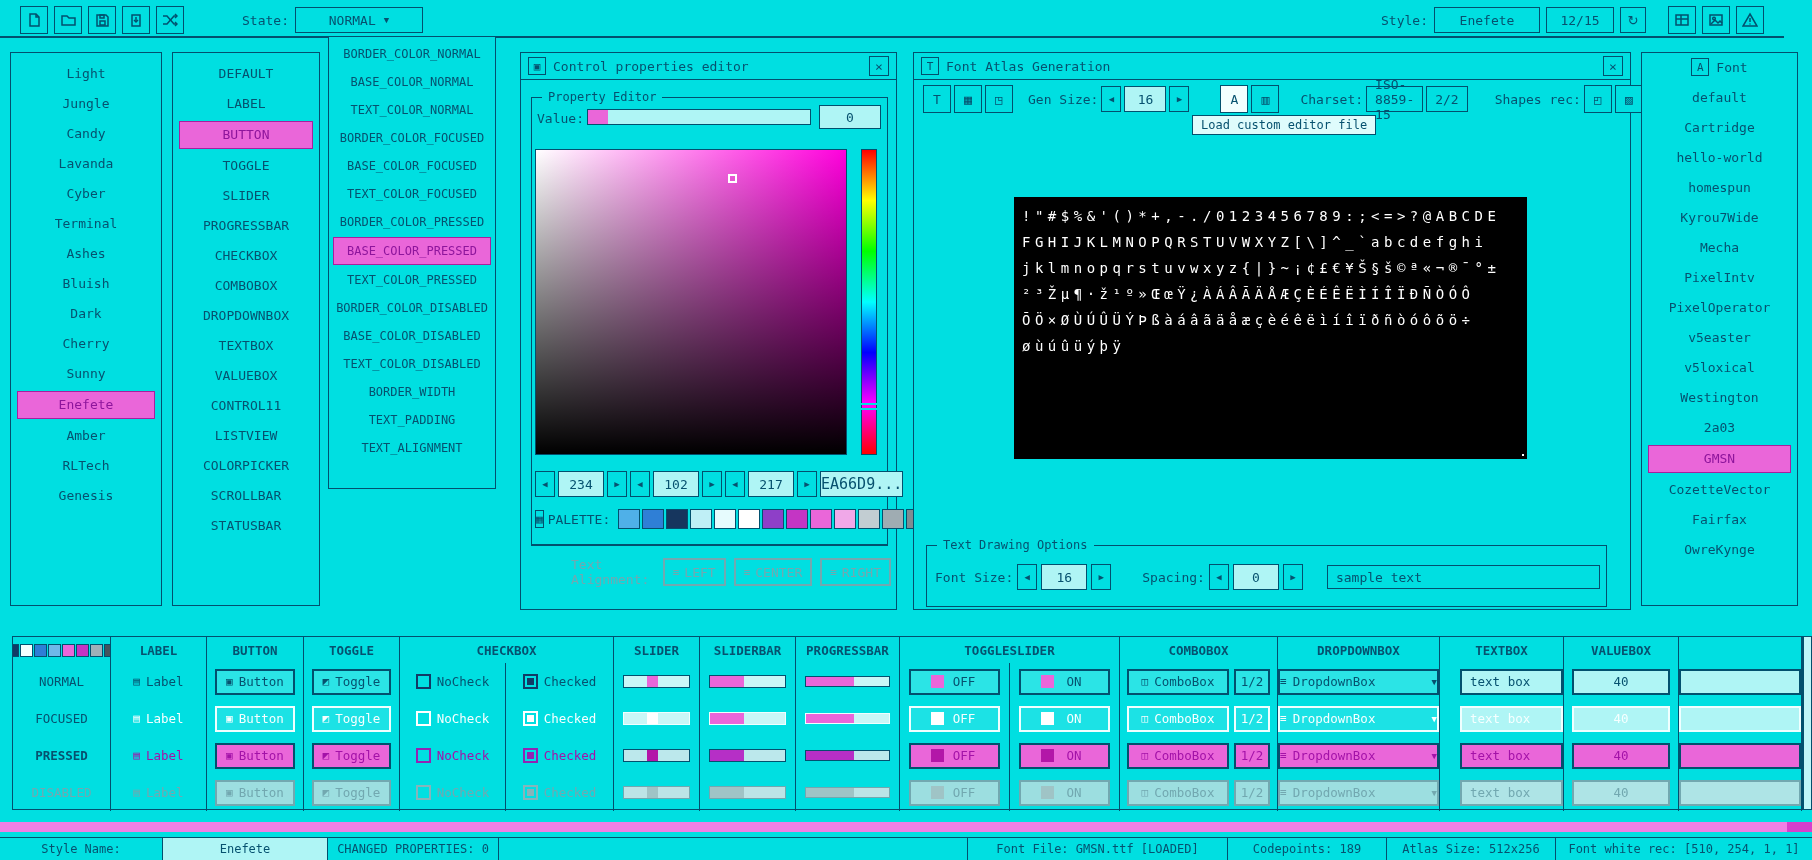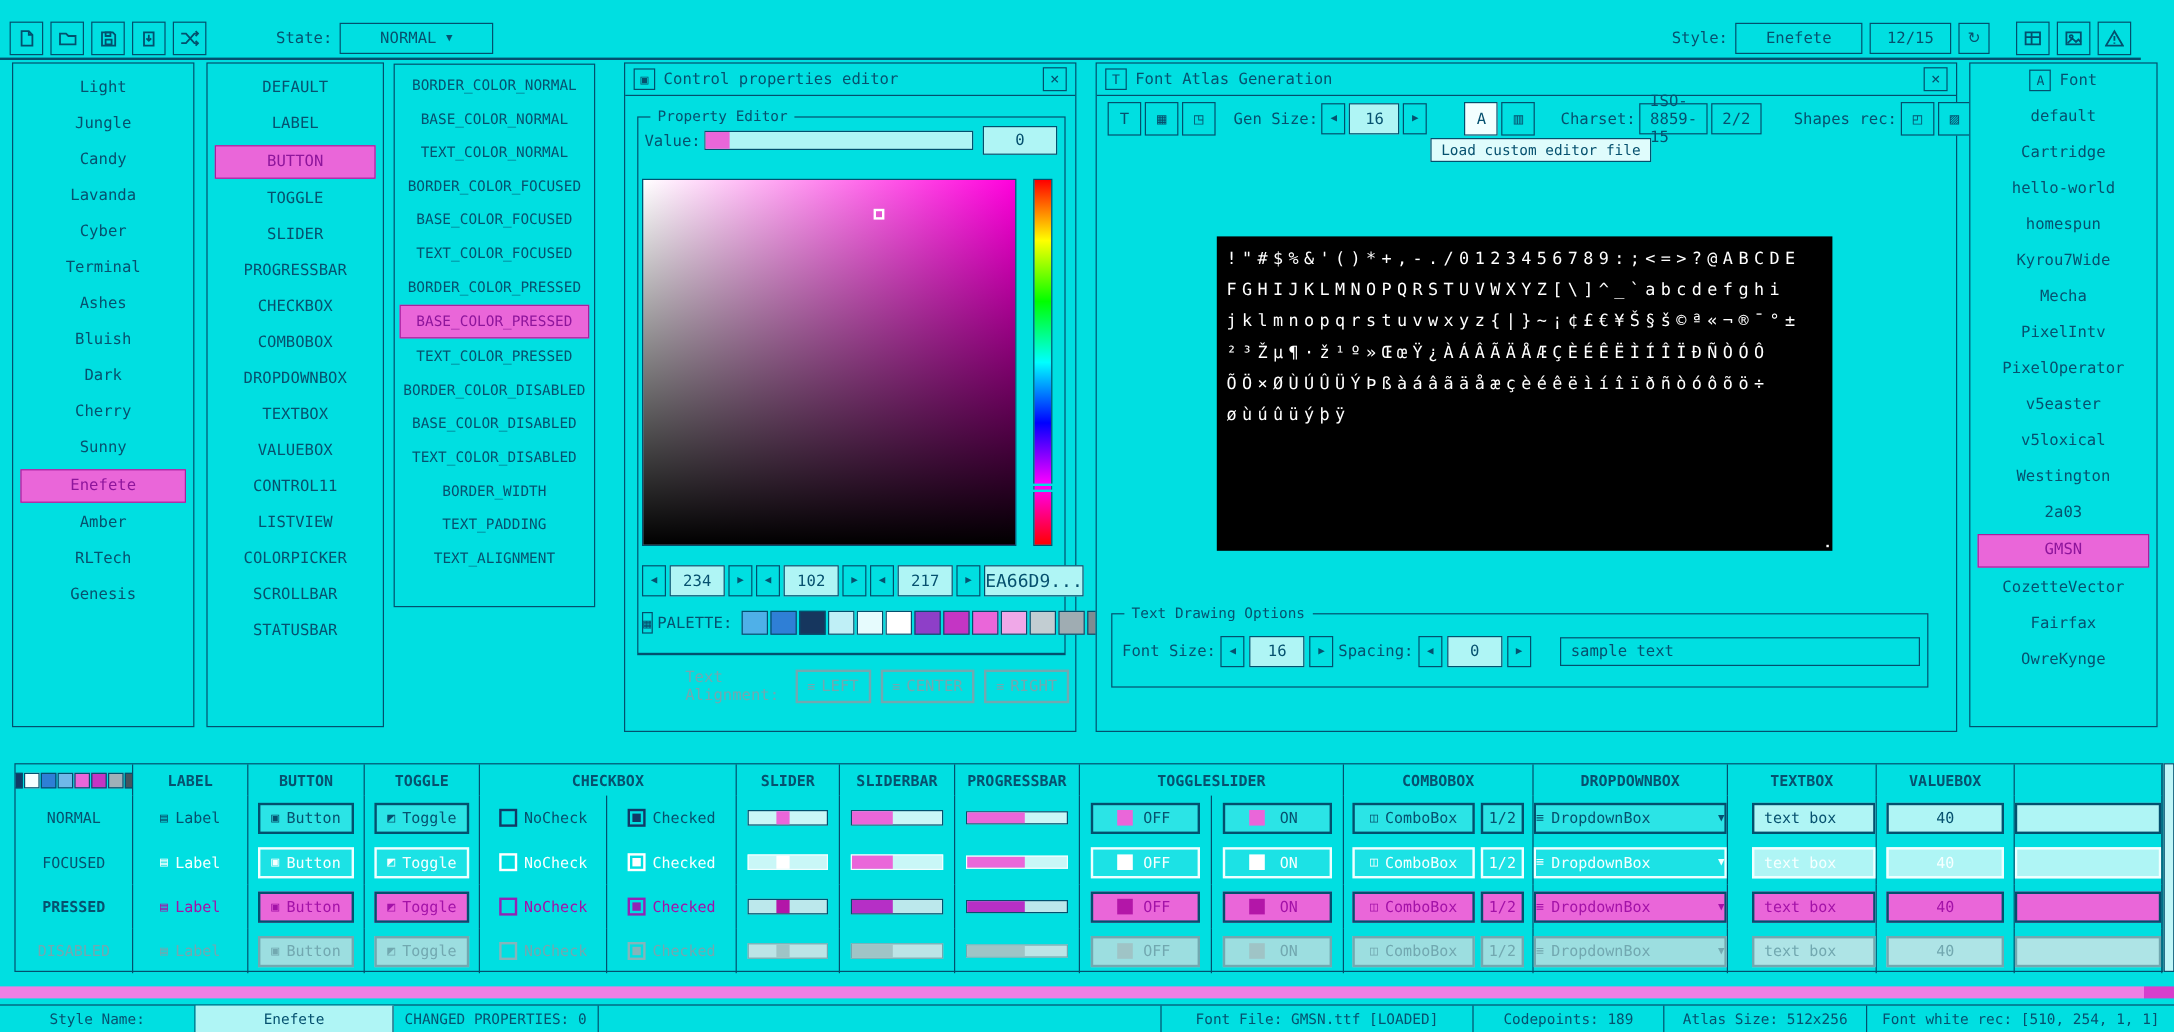--- a/index.html
+++ b/index.html
@@ -11,38 +11,38 @@
     --pinkborder:#A8209E;
     --pinktext:#8E159C;
     --lightbox:#AFF5F5;
     --disabled:#72A8B0;
   }
   html,body{margin:0;padding:0;background:#1b1b1b;}
   #app{position:relative;width:1812px;height:860px;background:var(--bg);
        font-family:"DejaVu Sans Mono",monospace;font-size:13px;color:var(--text);overflow:hidden;}
   .abs{position:absolute;box-sizing:border-box;}
   
-  #toolbar{left:0;top:16px;width:1784px;height:34px;border-bottom:2px solid var(--border);
-           display:flex;align-items:center;gap:6px;padding:0 8px;}
+  #toolbar{left:0;top:4px;width:1784px;height:34px;border-bottom:2px solid var(--border);
+           display:flex;align-items:center;gap:6px;padding:0 20px;}
   .tbtn{width:26px;height:26px;border:1px solid var(--border);background:var(--bg);
         display:flex;align-items:center;justify-content:center;cursor:pointer;flex:none;}
   .tbtn svg{width:16px;height:16px;stroke:var(--border);fill:none;stroke-width:1.5;}
   .ddbox{height:24px;border:1px solid var(--border);background:var(--bg);display:flex;
          align-items:center;justify-content:center;gap:8px;padding:0 10px;cursor:pointer;}
   .plainbox{height:24px;border:1px solid var(--border);background:var(--bg);display:flex;
          align-items:center;justify-content:center;padding:0 8px;}
   .arrow-down{font-size:9px;}
   
   .panel{border:1px solid var(--border);background:var(--bg);}
   .list-item{height:26px;line-height:26px;text-align:center;margin:4px 6px;cursor:pointer;
              white-space:nowrap;overflow:hidden;}
   .list-item.selected{background:var(--pink);border:1px solid var(--pinkborder);color:var(--pinktext);}
   #styles-panel{left:10px;top:52px;width:152px;height:554px;padding-top:4px;}
   #controls-panel{left:172px;top:52px;width:148px;height:554px;padding-top:4px;}
-  #props-panel{left:328px;top:53px;width:168px;height:453px;padding-top:2px;}
+  #props-panel{left:328px;top:36px;width:168px;height:453px;padding-top:2px;}
   #props-panel .list-item{font-size:12px;margin:2px 4px;}
   #fonts-panel{left:1641px;top:52px;width:157px;height:554px;}
   .panel-title{height:28px;display:flex;align-items:center;justify-content:center;gap:7px;}
   .mini-iconbox{width:16px;height:16px;border:1px solid var(--border);display:flex;align-items:center;
                 justify-content:center;font-size:11px;}
   
   .window{border:1px solid var(--border);background:var(--bg);}
   .titlebar{height:26px;border-bottom:1px solid var(--border);display:flex;align-items:center;
             gap:7px;padding:0 7px;}
   .close-btn{margin-left:auto;width:18px;height:18px;border:1px solid var(--border);display:flex;
@@ -391,30 +391,30 @@
     <div id="atlas-black" class="abs">
       <pre id="atlas-text">!"#$%&amp;'()*+,-./0123456789:;&lt;=&gt;?@ABCDE
 FGHIJKLMNOPQRSTUVWXYZ[\]^_`abcdefghi
 jklmnopqrstuvwxyz{|}~¡¢£€¥Š§š©ª«¬®¯°±
 ²³Žµ¶·ž¹º»ŒœŸ¿ÀÁÂÃÄÅÆÇÈÉÊËÌÍÎÏÐÑÒÓÔ
 ÕÖ×ØÙÚÛÜÝÞßàáâãäåæçèéêëìíîïðñòóôõö÷
 øùúûüýþÿ</pre>
       <div id="atlas-white-rec"></div>
     </div>
 
-    <div class="group" style="left:12px;top:458px;width:681px;height:62px">
+    <div class="group" style="left:12px;top:492px;width:681px;height:62px">
       <span class="group-label">Text Drawing Options</span>
       <div style="position:absolute;left:8px;top:18px;display:flex;align-items:center;gap:4px;width:665px">
         <span class="label-txt">Font Size:</span>
         <div class="spin-arrow">◀</div>
         <div class="spin-val" style="width:44px">
             <span>16</span>
           </div>
         <div class="spin-arrow">▶</div>
-        <span class="label-txt" style="margin-left:0">Spacing:</span>
+        <span class="label-txt" style="margin-left:27px">Spacing:</span>
         <div class="spin-arrow">◀</div>
         <div class="spin-val" style="width:44px">
             <span>0</span>
           </div>
         <div class="spin-arrow">▶</div>
         <input class="textinput" style="margin-left: 20px; flex: 1 1 0%;" value="sample text">
       </div>
     </div>
   </div>
 

